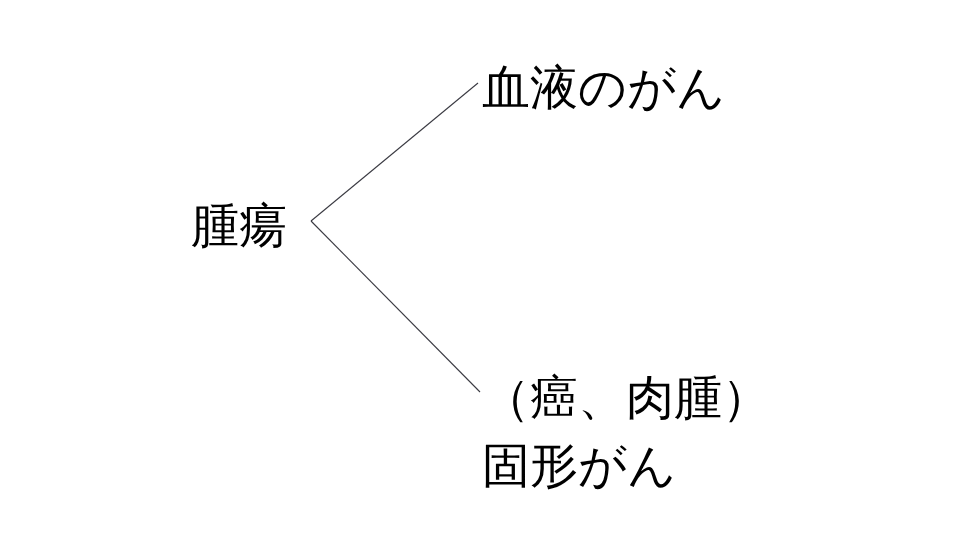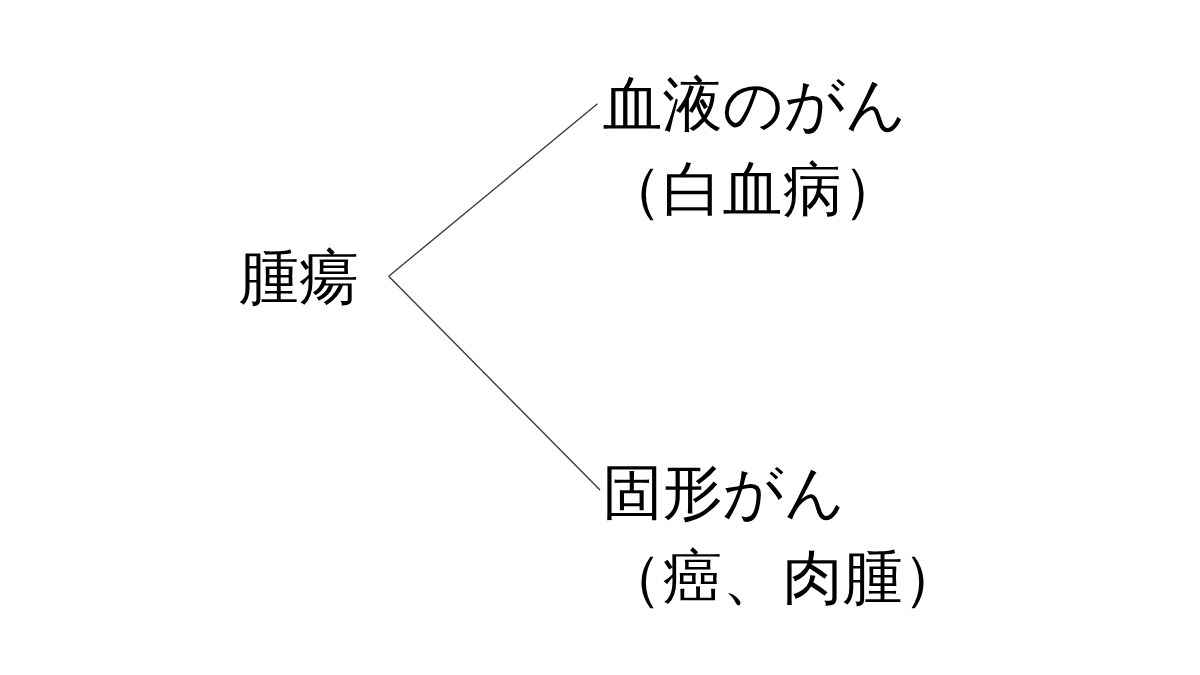--- a/index.html
+++ b/index.html
@@ -22,21 +22,21 @@
     position: absolute;
     left: 0;
     top: 0;
     width: 960px;
     height: 540px;
     pointer-events: none;
   }
   .node-label {
     position: absolute;
     color: #000000;
-    font-family: Liberation Mono, monospace;
+    font-family: Liberation Sans, sans-serif;
     font-size: 48px;
     line-height: 68px;
     white-space: nowrap;
     letter-spacing: 0px;
   }
   #root-node {
     left: 191px;
     top: 192px;
     text-align: center;
   }
@@ -61,21 +61,20 @@
     <line x1="311" y1="221" x2="478" y2="83" stroke="#3a3a42" stroke-width="1.1" shape-rendering="geometricPrecision"></line>
     <line x1="311" y1="221" x2="480" y2="392" stroke="#3a3a42" stroke-width="1.1" shape-rendering="geometricPrecision"></line>
   </svg>
 
   <div class="node-label" id="root-node">
     <span class="node-line">腫瘍</span>
   </div>
 
   <div class="node-label" id="branch-node-blood">
     <span class="node-line">血液のがん</span>
-    <span class="node-line">（白血病）</span>
   </div>
 
   <div class="node-label" id="branch-node-solid">
+    <span class="node-line">（癌、肉腫）</span>
     <span class="node-line">固形がん</span>
-    <span class="node-line">（癌、肉腫）</span>
   </div>
 
 </div>
 
 </body></html>

